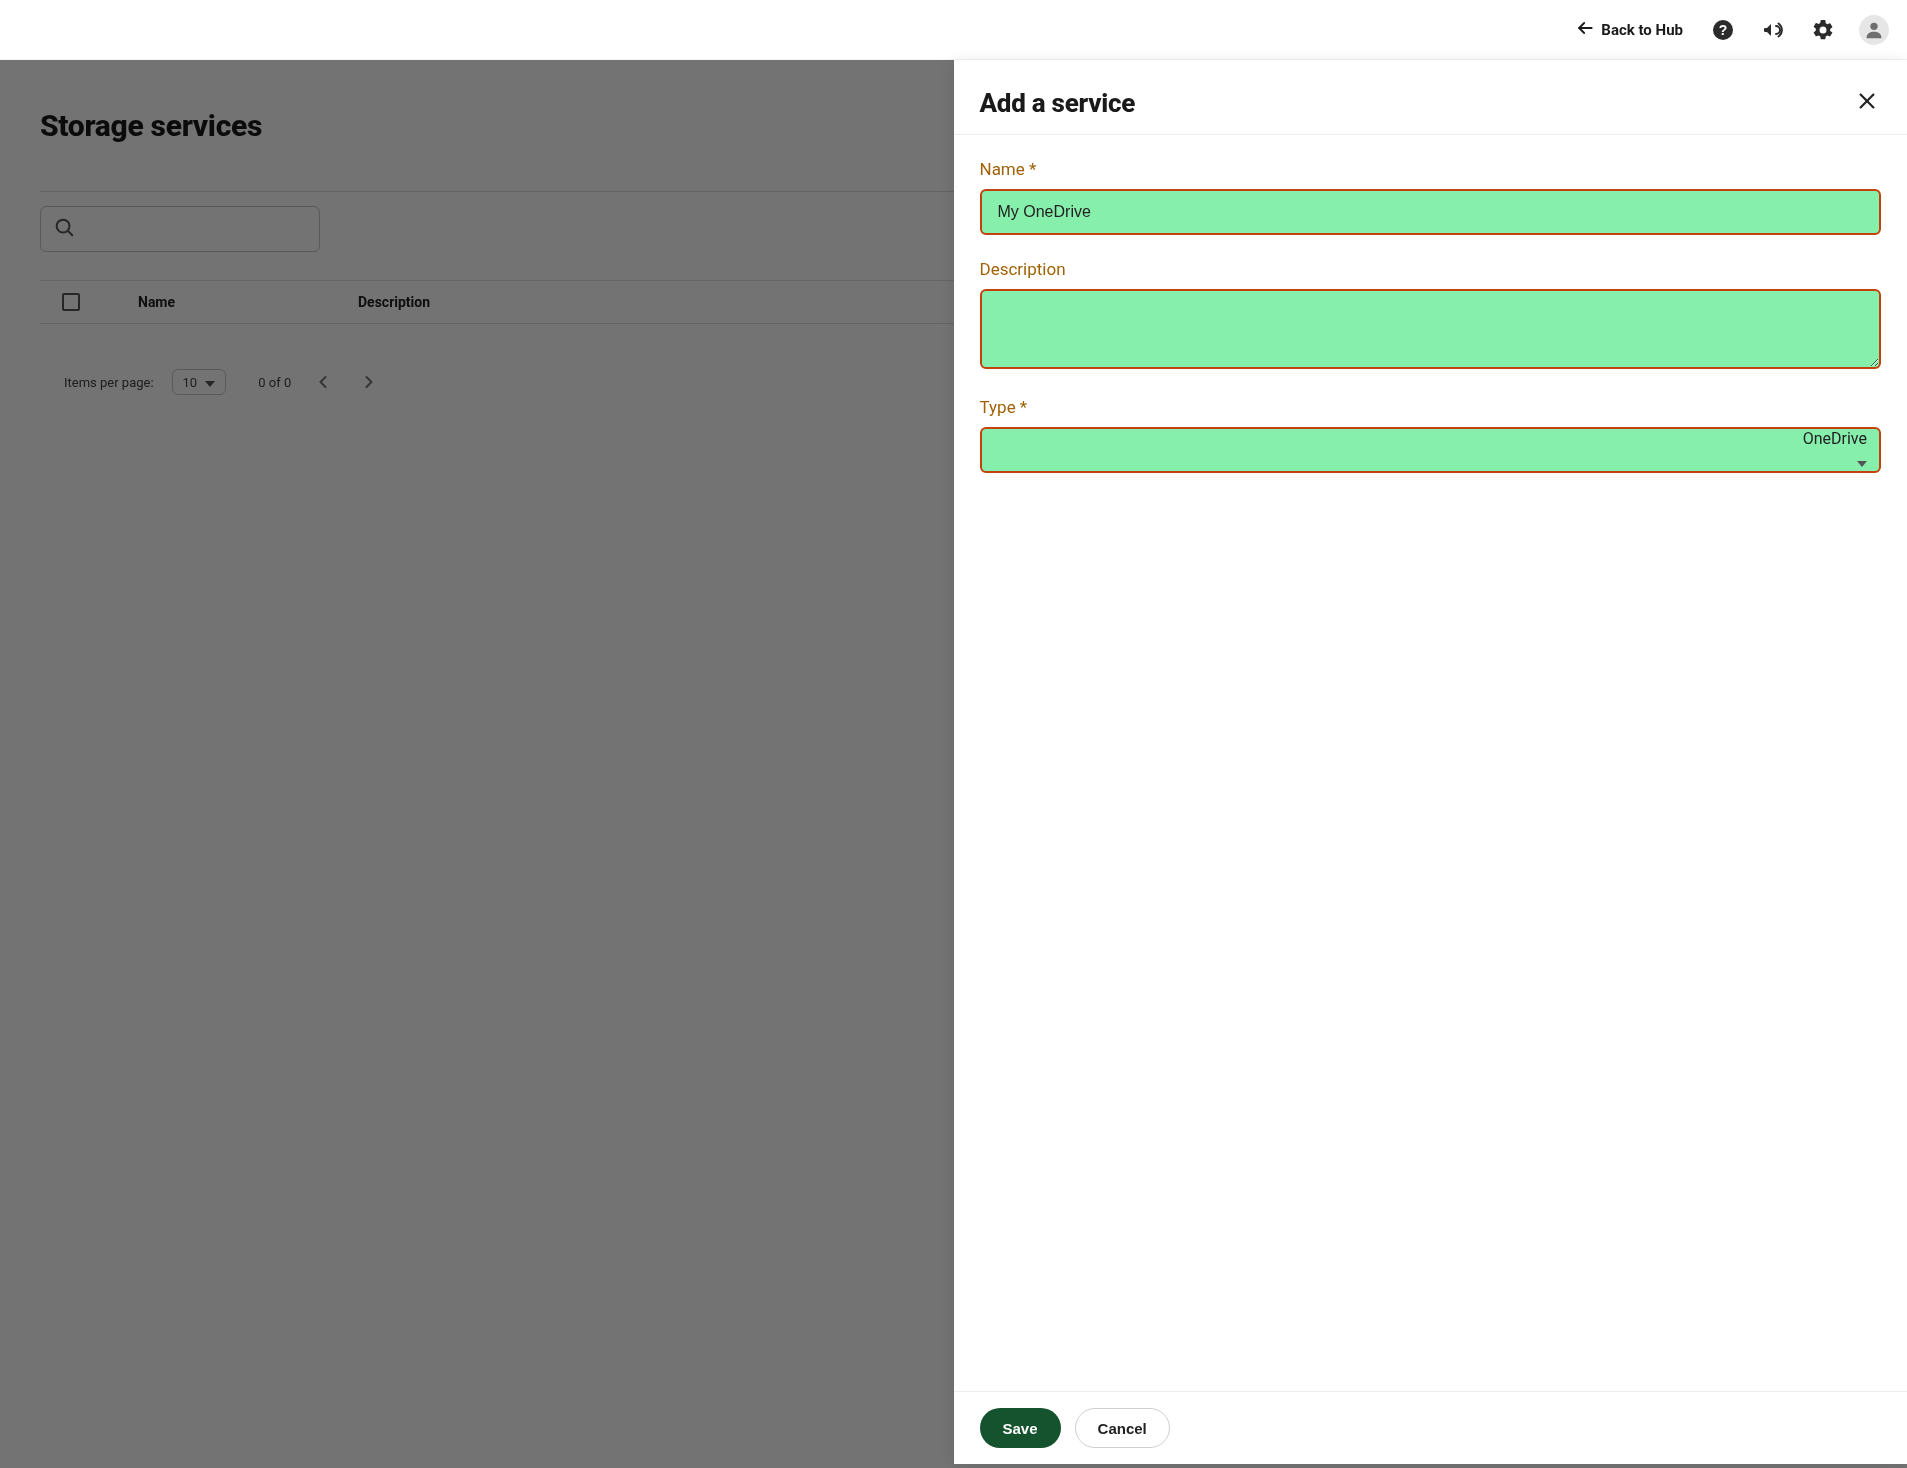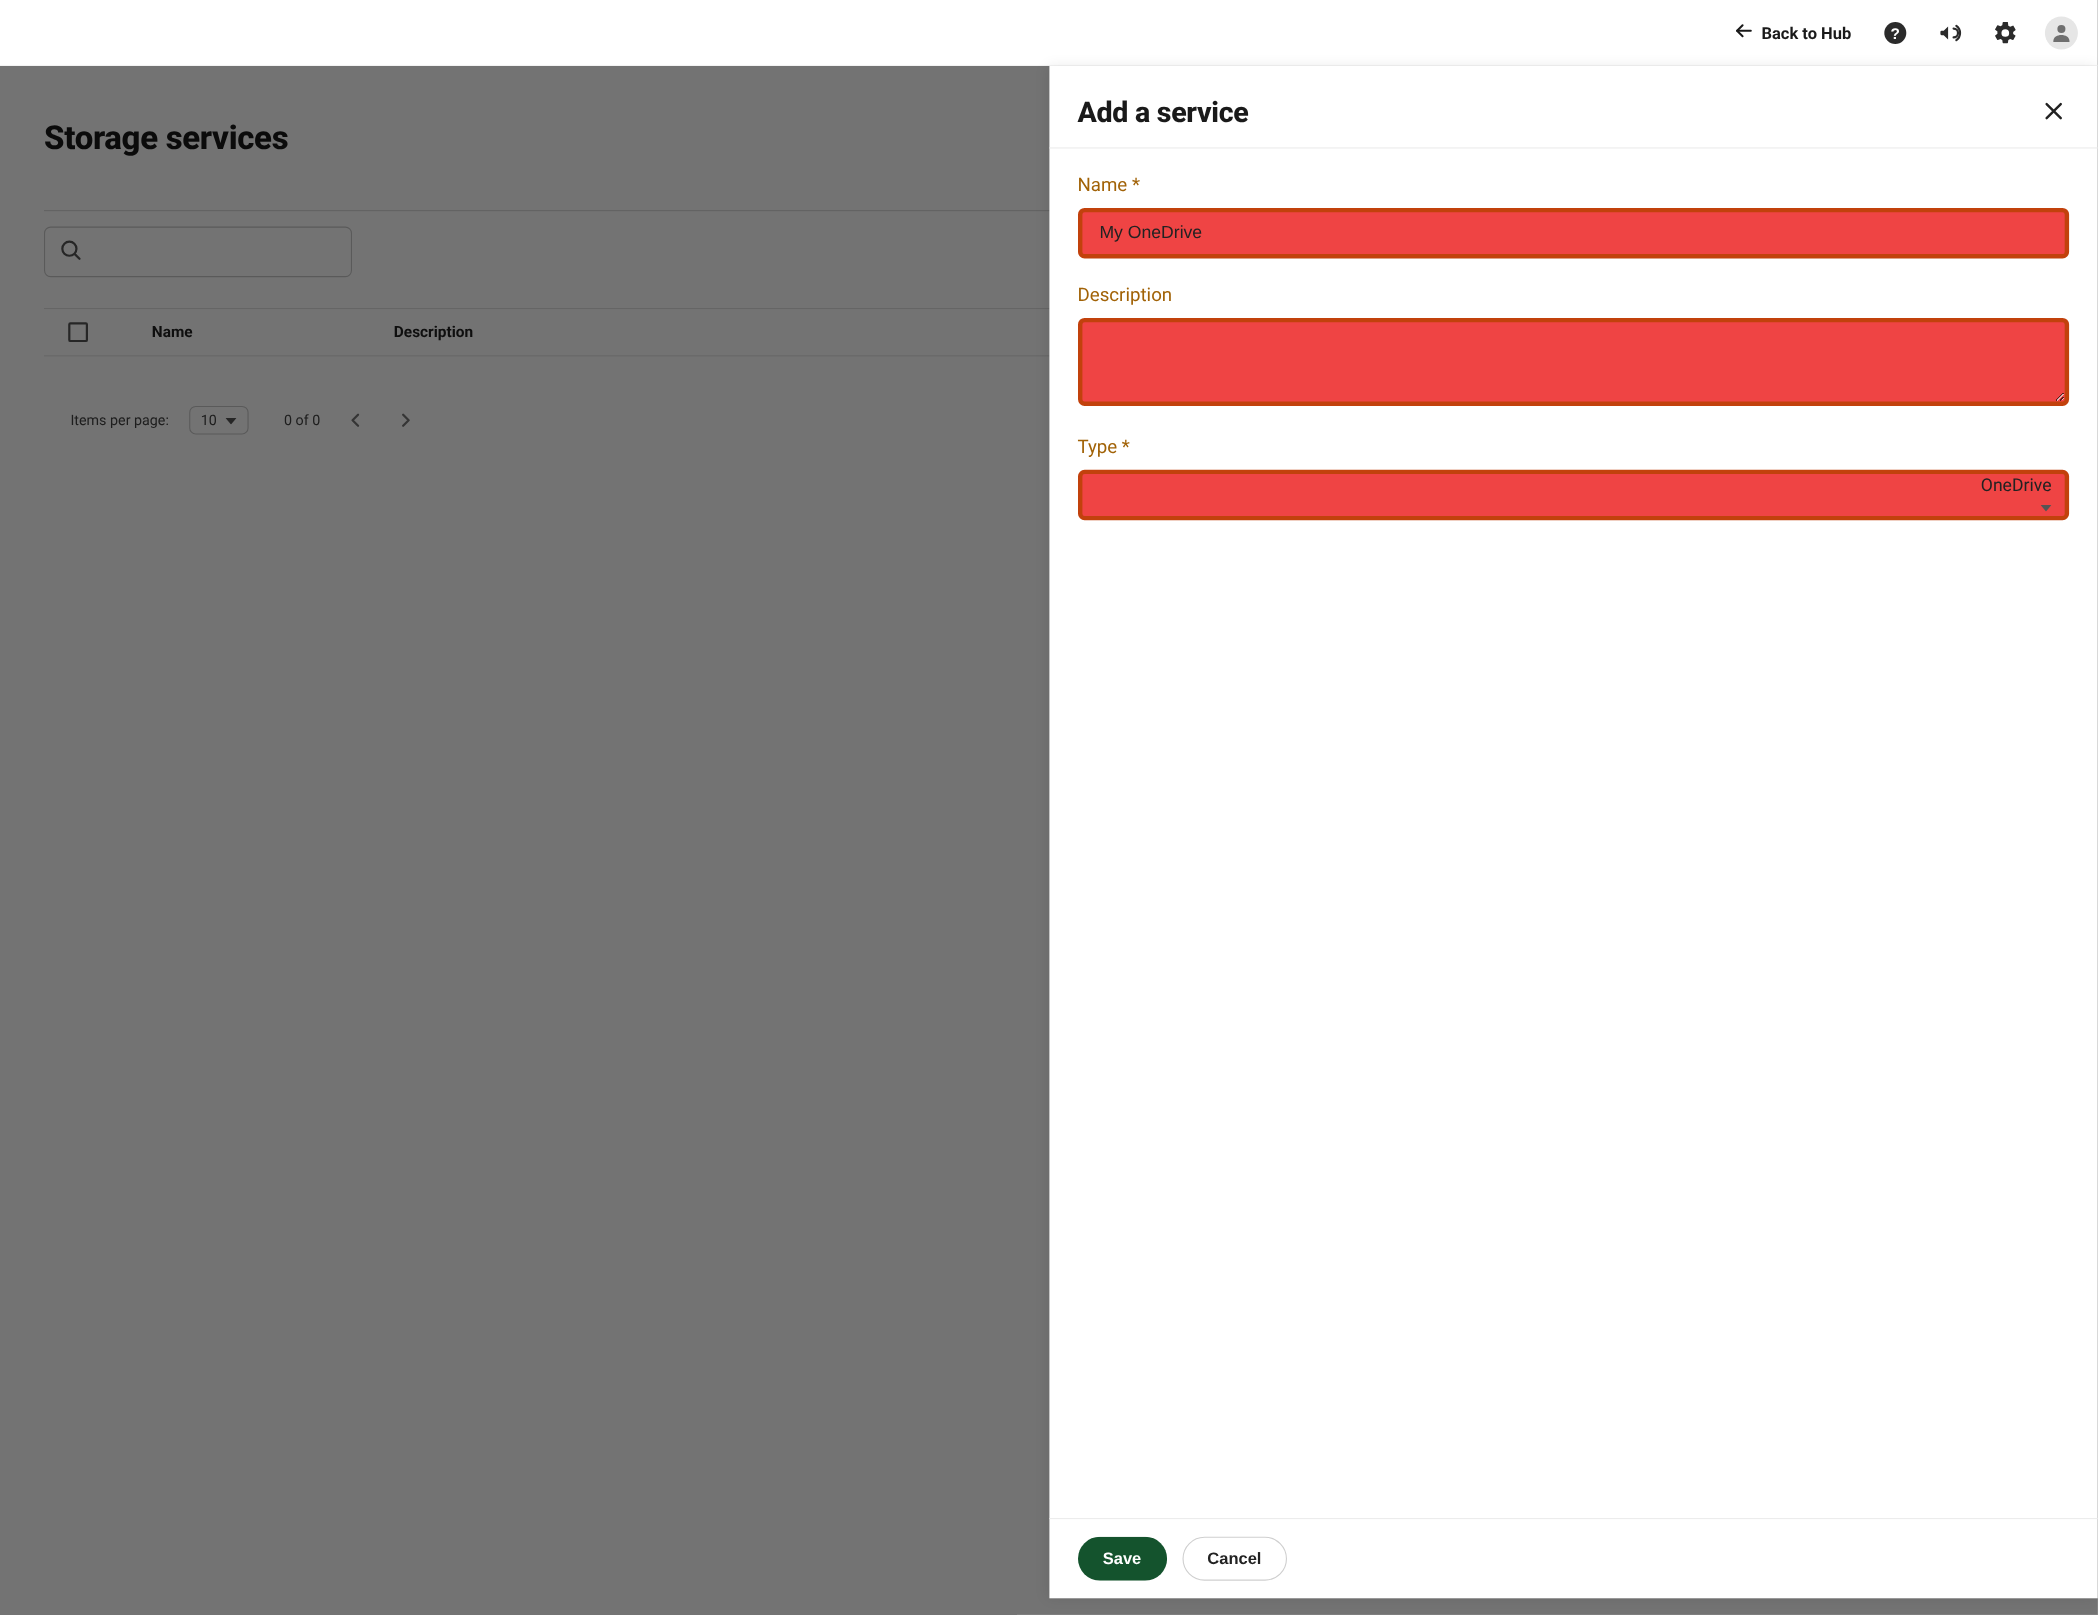--- a/index.html
+++ b/index.html
@@ -140,21 +140,21 @@
     
     .overlay {
       position: absolute;
       top: 60px; left: 0; right: 0; bottom: 0;
       background: rgba(0,0,0,0.55);
     }
 
     
     .drawer {
       position: absolute;
-      top: 60px; right: 0; bottom: 15px;
+      top: 60px; right: 0; bottom: 4px;
       width: 50%;
       background: #fff;
       display: flex;
       flex-direction: column;
       box-shadow: -2px 0 12px rgba(0,0,0,0.08);
     }
     .drawer-header {
       display: flex;
       align-items: center;
       justify-content: space-between;
@@ -178,25 +178,25 @@
       padding: 24px 26px;
     }
     .field { margin-bottom: 24px; }
     .field-label {
       font-size: 17px;
       margin-bottom: 10px;
       color: #a16207;
     }
     .text-input, .text-area, .select {
       width: 100%;
-      border: 4px solid #c2410c;
+      border: 2px solid #c2410c;
       border-radius: 6px;
       font-size: 16px;
       color: #222;
-      background: #ef4444;
+      background: #86efac;
       outline: none;
     }
     .text-input { height: 46px; padding: 0 16px; }
     .text-area  { height: 80px; padding: 12px 16px; resize: both; }
     .select {
       height: 46px;
       padding: 0 12px;
       display: flex;
       align-items: flex-end;
       justify-content: space-between;

